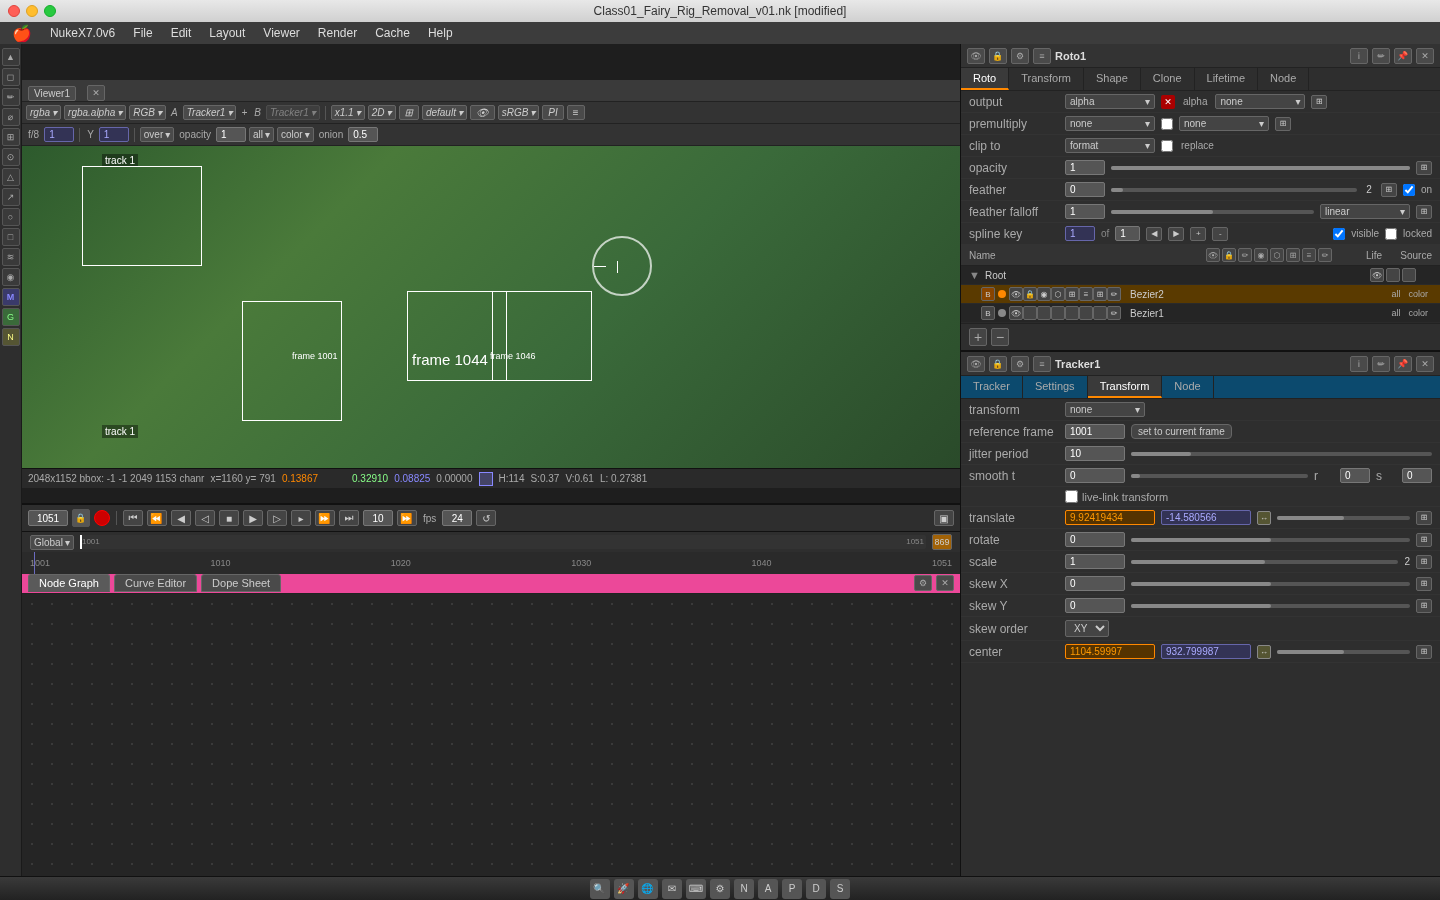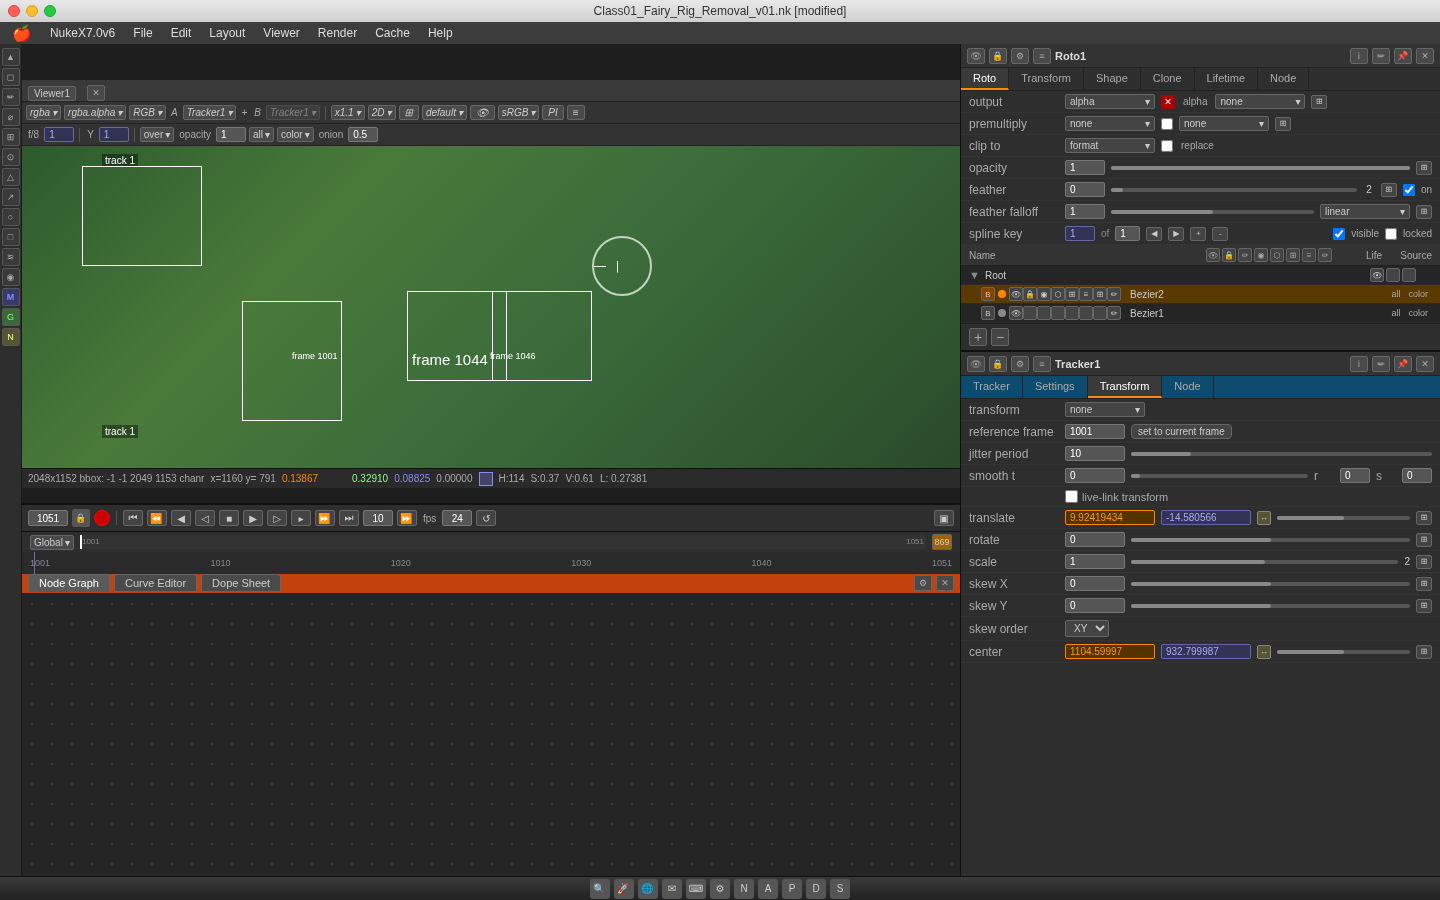--- a/index.html
+++ b/index.html
@@ -50,21 +50,21 @@
     
     #transport { height: 28px; background: #2e2e2e; display: flex; align-items: center; padding: 0 6px; gap: 4px; border-top: 1px solid #111; border-bottom: 1px solid #111; }
     .transport-btn { width: 20px; height: 16px; background: #444; border: 1px solid #666; border-radius: 2px; display: flex; align-items: center; justify-content: center; cursor: pointer; font-size: 10px; color: #ccc; }
     .frame-input { width: 40px; height: 16px; background: #555; border: 1px solid #777; color: #fff; font-size: 10px; text-align: center; border-radius: 2px; }
     .rec-btn { width: 16px; height: 16px; background: #c00; border-radius: 50%; border: 1px solid #f00; cursor: pointer; }
 
     #timeline { height: 40px; background: #2e2e2e; position: relative; border-bottom: 1px solid #111; }
 
     
     #node-area { flex: 1; background: #1e1e1e; }
-    #node-header { height: 22px; background: #c2410c; display: flex; align-items: center; padding: 0 6px; gap: 4px; border-bottom: 1px solid #222; }
+    #node-header { height: 22px; background: #ec4899; display: flex; align-items: center; padding: 0 6px; gap: 4px; border-bottom: 1px solid #222; }
     .tab-btn { padding: 2px 10px; background: #4a4a4a; border: 1px solid #666; border-radius: 3px 3px 0 0; color: #ccc; font-size: 11px; cursor: pointer; }
     .tab-btn.active { background: #5a5a5a; border-bottom: 1px solid #5a5a5a; color: #fff; }
     #node-canvas { width: 100%; height: calc(100% - 22px); position: relative; background: #252525; background-image: radial-gradient(circle, #3a3a3a 1px, transparent 1px); background-size: 20px 20px; overflow: hidden; }
 
     svg.connections { position: absolute; top: 0; left: 0; width: 100%; height: 100%; pointer-events: none; }
 
     
     #right-panel { width: 480px; background: #2e2e2e; border-left: 1px solid #111; display: flex; flex-direction: column; }
     #props-header { height: 22px; background: #3a3a3a; display: flex; align-items: center; padding: 0 6px; gap: 4px; border-bottom: 1px solid #222; }
     #props-header-label { color: #ccc; font-size: 11px; font-weight: bold; }

